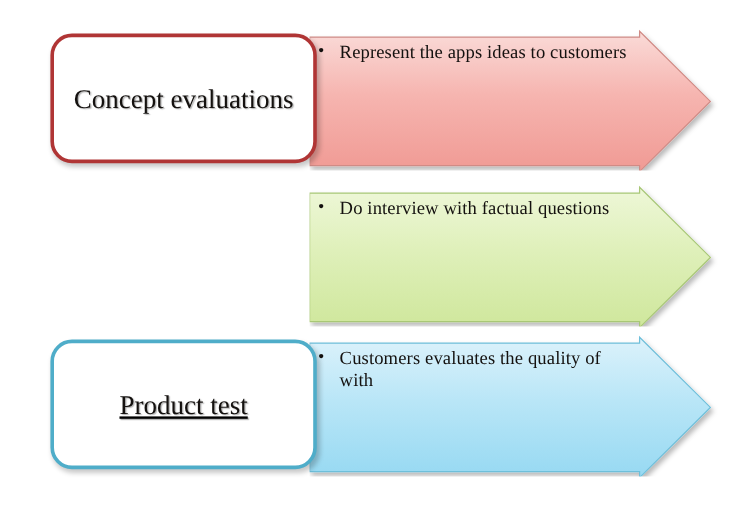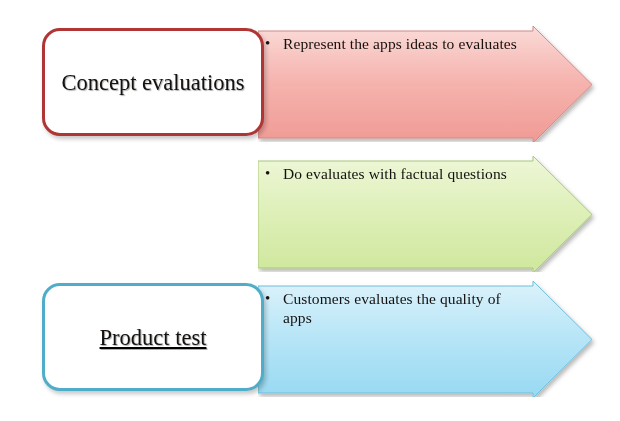--- a/index.html
+++ b/index.html
@@ -114,21 +114,21 @@
               <stop offset="1" stop-color="#f09a94"></stop>
             </linearGradient>
             <filter id="f-concept-evaluations" x="-20%" y="-20%" width="150%" height="150%">
               <feDropShadow dx="2" dy="3" stdDeviation="2" flood-color="#000000" flood-opacity="0.28"></feDropShadow>
             </filter>
           </defs>
           <path d="M 0,11 L 275,11 L 275,6 L 334,64.5 L 275,123 L 275,118 L 0,118 Z" fill="url(#g-concept-evaluations)" stroke="#d08b86" stroke-width="1" filter="url(#f-concept-evaluations)"></path>
         </svg>
         <div class="arrow-text">
           <span class="bullet">•</span>
-          <span class="atxt">Represent the apps ideas to evaluates</span>
+          <span class="atxt">Represent the apps ideas to customers</span>
         </div>
       </div>
       <div class="label-box box-red">
         <span class="label-text">Concept evaluations</span>
       </div>
     </div>
     <div class="row row-1">
       <div class="arrow-wrap">
         <svg class="arrow-svg" viewBox="0 0 340 122">
           <defs>
@@ -138,41 +138,41 @@
               <stop offset="1" stop-color="#cfe79c"></stop>
             </linearGradient>
             <filter id="f-positioning" x="-20%" y="-20%" width="150%" height="150%">
               <feDropShadow dx="2" dy="3" stdDeviation="2" flood-color="#000000" flood-opacity="0.28"></feDropShadow>
             </filter>
           </defs>
           <path d="M 0,11 L 275,11 L 275,6 L 334,64.5 L 275,123 L 275,118 L 0,118 Z" fill="url(#g-positioning)" stroke="#a8c776" stroke-width="1" filter="url(#f-positioning)"></path>
         </svg>
         <div class="arrow-text">
           <span class="bullet">•</span>
-          <span class="atxt">Do evaluates with factual questions</span>
+          <span class="atxt">Do interview with factual questions</span>
         </div>
       </div>
     </div>
     <div class="row row-2">
       <div class="arrow-wrap">
         <svg class="arrow-svg" viewBox="0 0 340 122">
           <defs>
             <linearGradient id="g-product-test" x1="0" y1="0" x2="0" y2="1">
               <stop offset="0" stop-color="#dcf2fb"></stop>
               <stop offset="0.45" stop-color="#b9e6f7"></stop>
               <stop offset="1" stop-color="#97d9f2"></stop>
             </linearGradient>
             <filter id="f-product-test" x="-20%" y="-20%" width="150%" height="150%">
               <feDropShadow dx="2" dy="3" stdDeviation="2" flood-color="#000000" flood-opacity="0.28"></feDropShadow>
             </filter>
           </defs>
           <path d="M 0,11 L 275,11 L 275,6 L 334,64.5 L 275,123 L 275,118 L 0,118 Z" fill="url(#g-product-test)" stroke="#6ebfda" stroke-width="1" filter="url(#f-product-test)"></path>
         </svg>
         <div class="arrow-text">
           <span class="bullet">•</span>
-          <span class="atxt">Customers evaluates the quality of apps</span>
+          <span class="atxt">Customers evaluates the quality of with</span>
         </div>
       </div>
       <div class="label-box box-blue">
         <span class="label-text">Product test</span>
       </div>
     </div>
   </div>
 
 </body></html>

